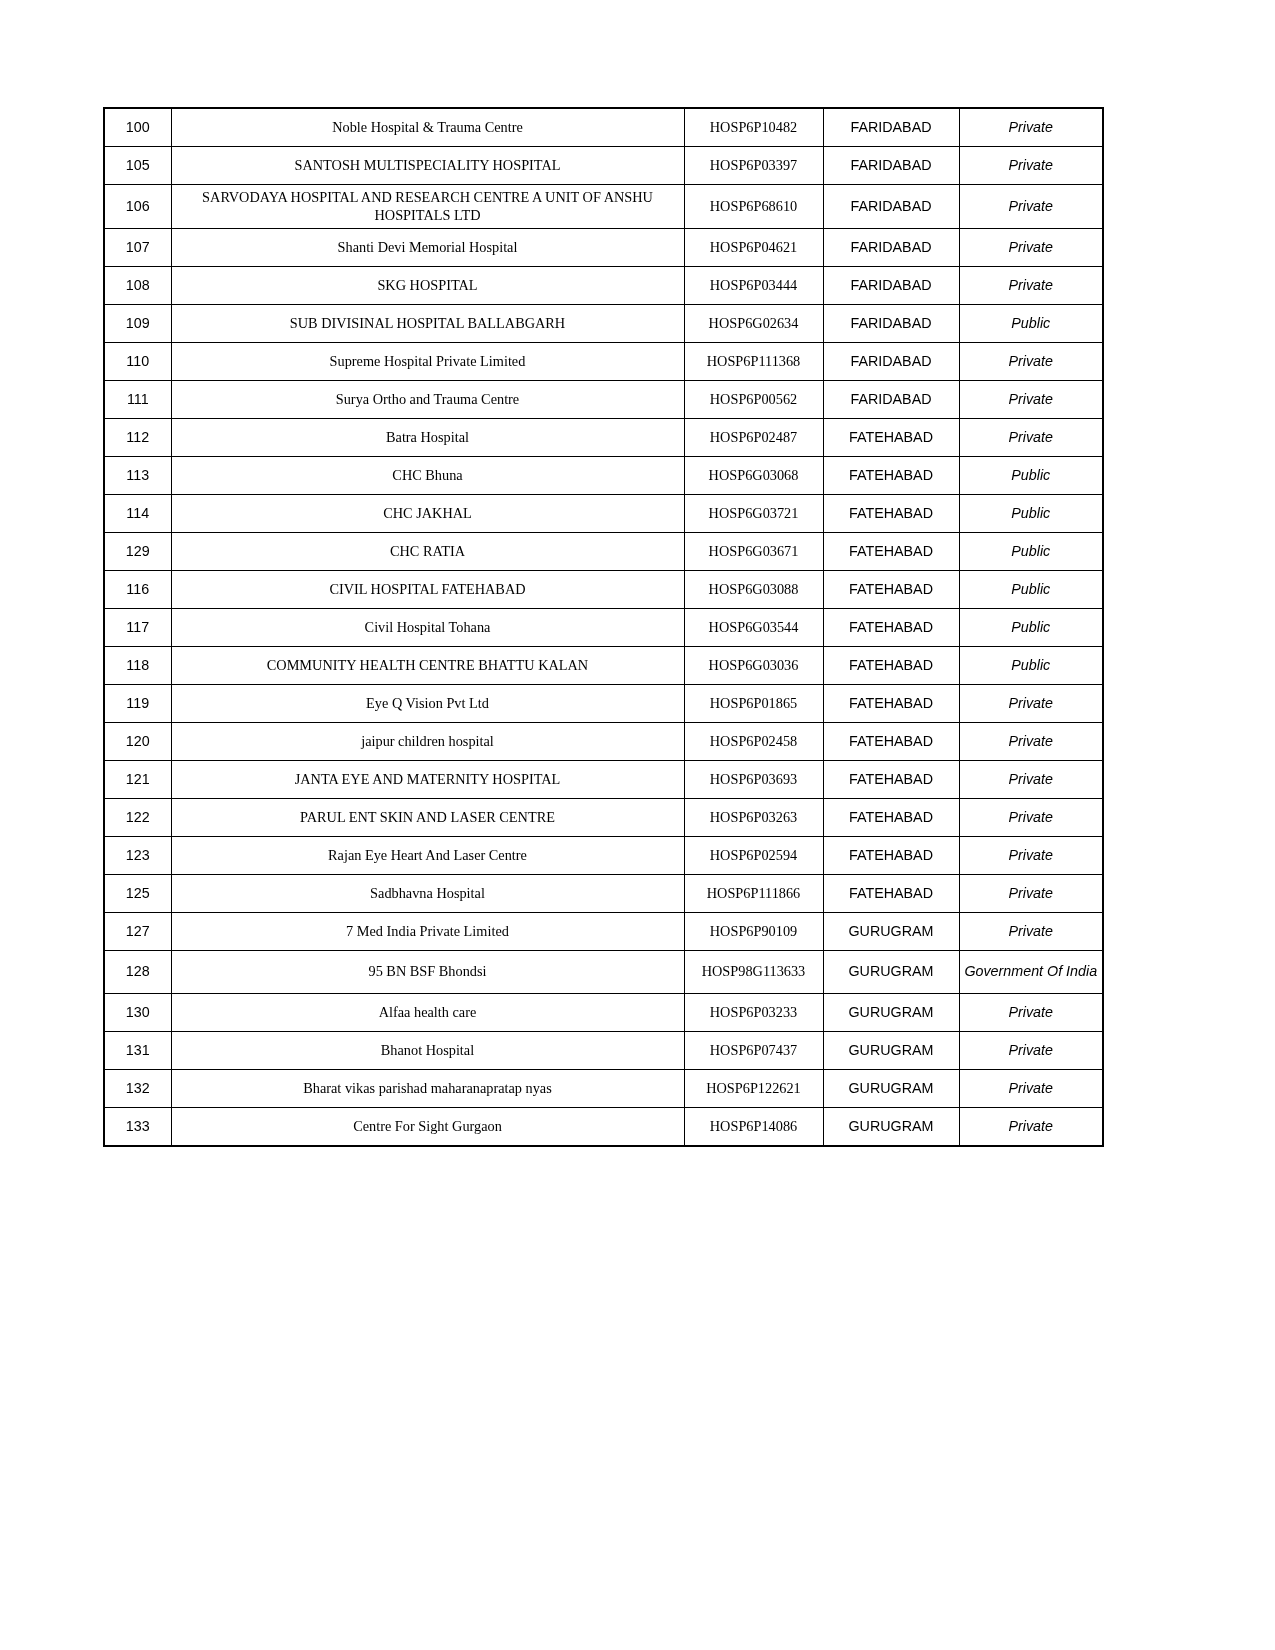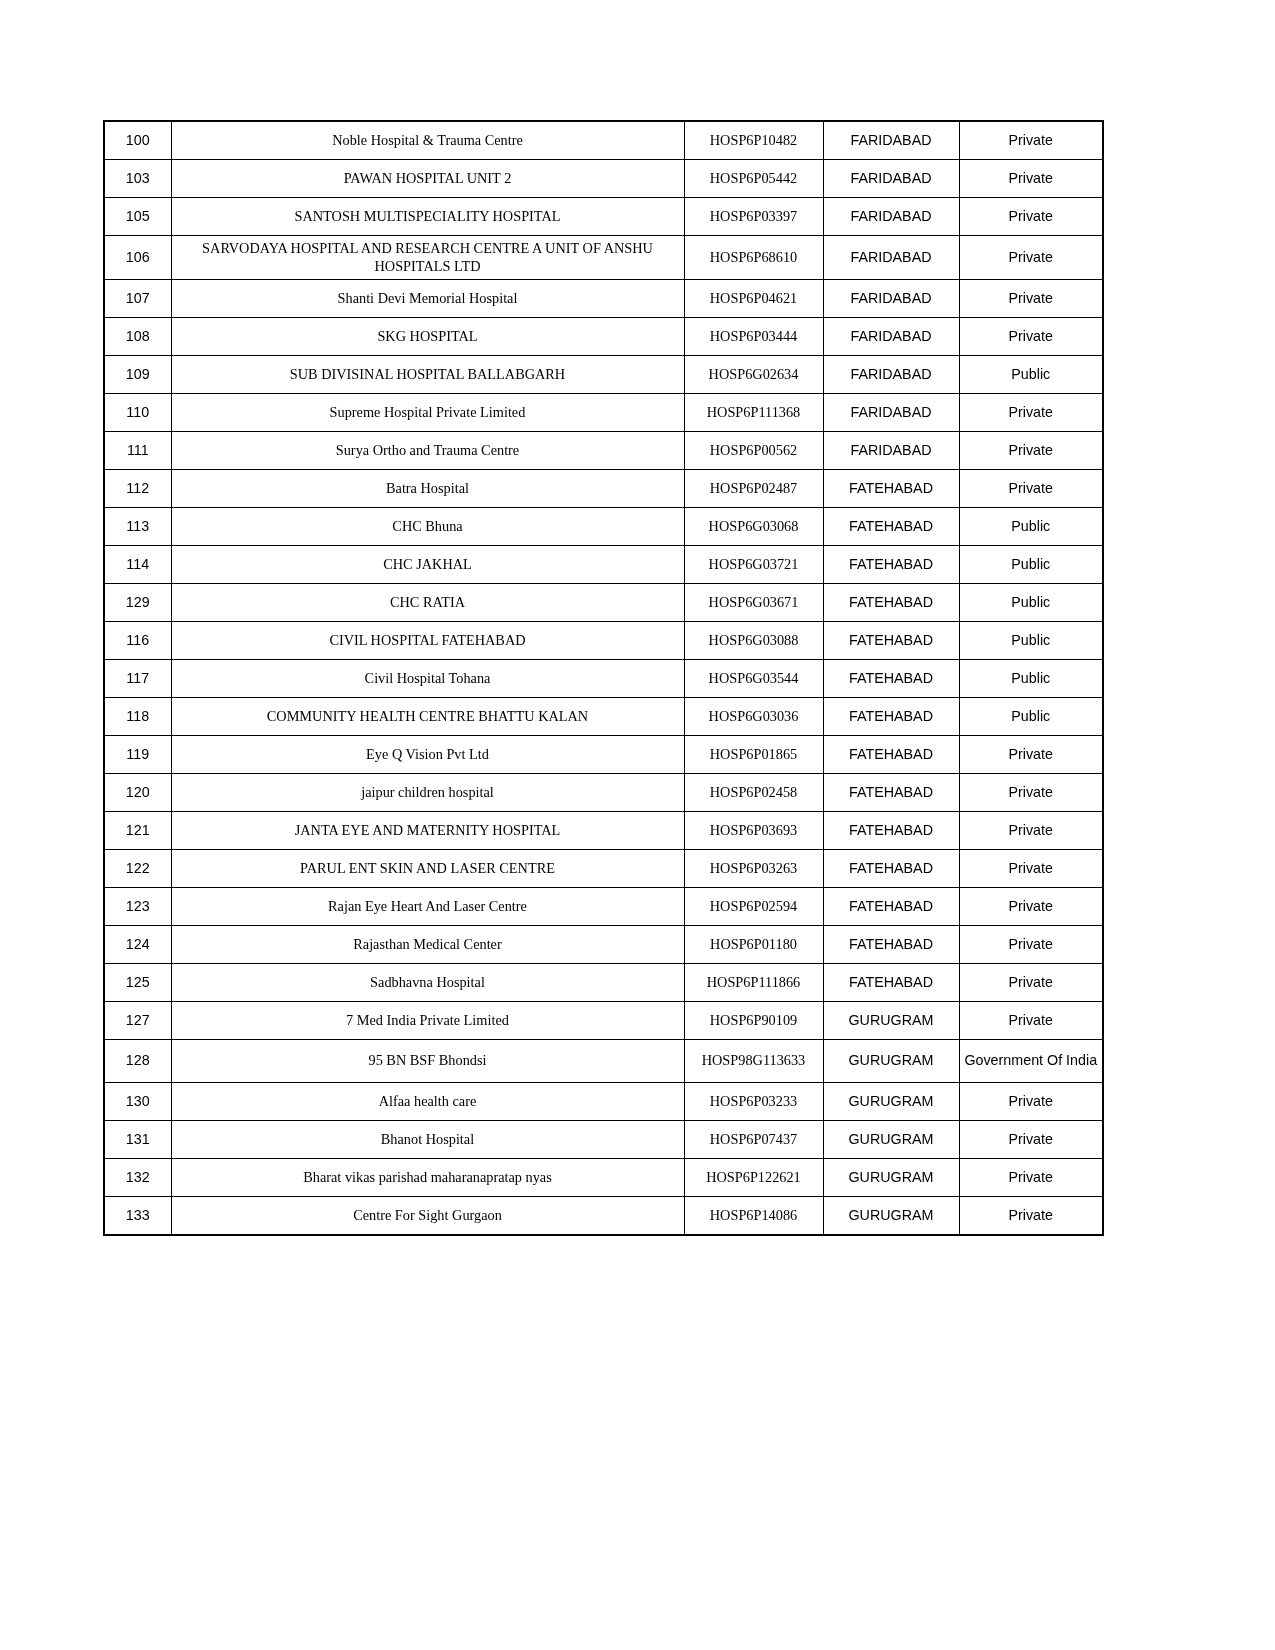--- a/index.html
+++ b/index.html
@@ -16,21 +16,21 @@
   }
   .page {
     position: relative;
     width: 1275px;
     height: 1650px;
     box-sizing: border-box;
   }
   .table-wrap {
     position: absolute;
     left: 103px;
-    top: 120px;
+    top: 107px;
     width: 914px;
   }
   table.hospital-table {
     border-collapse: collapse;
     table-layout: fixed;
     width: 999px;
     border: 2.5px solid #000000;
   }
   table.hospital-table td {
     border: 1.6px solid #000000;
@@ -46,21 +46,21 @@
   col.c-sno   { width: 67px; }
   col.c-name  { width: 513px; }
   col.c-code  { width: 139px; }
   col.c-dist  { width: 136px; }
   col.c-type  { width: 144px; }
 
   td.sno  { font-size: 14.3px; }
   td.name { font-size: 14.3px; font-family: Liberation Serif, serif; }
   td.code { font-size: 14.3px; font-family: Liberation Serif, serif; }
   td.dist { font-size: 14.3px; }
-  td.type { font-size: 14.3px; }
+  td.type { font-size: 14.3px; font-style: italic; }
 
   tr.row-tall td { height: 36px; }
   tr.row-std td  { height: 31px; }
 </style>
 </head>
 <body>
 
 <div class="page">
   <div class="table-wrap">
     <table class="hospital-table">
@@ -73,27 +73,20 @@
       </colgroup>
       <tbody id="table-body">
           <tr class="row-std">
             <td class="sno">100</td>
             <td class="name">Noble Hospital &amp; Trauma Centre</td>
             <td class="code">HOSP6P10482</td>
             <td class="dist">FARIDABAD</td>
             <td class="type">Private</td>
           </tr>
           <tr class="row-std">
-            <td class="sno">103</td>
-            <td class="name">PAWAN HOSPITAL UNIT 2</td>
-            <td class="code">HOSP6P05442</td>
-            <td class="dist">FARIDABAD</td>
-            <td class="type">Private</td>
-          </tr>
-          <tr class="row-std">
             <td class="sno">105</td>
             <td class="name">SANTOSH MULTISPECIALITY HOSPITAL</td>
             <td class="code">HOSP6P03397</td>
             <td class="dist">FARIDABAD</td>
             <td class="type">Private</td>
           </tr>
           <tr class="row-tall">
             <td class="sno">106</td>
             <td class="name">SARVODAYA HOSPITAL AND RESEARCH CENTRE A UNIT OF ANSHU HOSPITALS LTD</td>
             <td class="code">HOSP6P68610</td>
@@ -213,27 +206,20 @@
             <td class="type">Private</td>
           </tr>
           <tr class="row-std">
             <td class="sno">123</td>
             <td class="name">Rajan Eye Heart And Laser Centre</td>
             <td class="code">HOSP6P02594</td>
             <td class="dist">FATEHABAD</td>
             <td class="type">Private</td>
           </tr>
           <tr class="row-std">
-            <td class="sno">124</td>
-            <td class="name">Rajasthan Medical Center</td>
-            <td class="code">HOSP6P01180</td>
-            <td class="dist">FATEHABAD</td>
-            <td class="type">Private</td>
-          </tr>
-          <tr class="row-std">
             <td class="sno">125</td>
             <td class="name">Sadbhavna Hospital</td>
             <td class="code">HOSP6P111866</td>
             <td class="dist">FATEHABAD</td>
             <td class="type">Private</td>
           </tr>
           <tr class="row-std">
             <td class="sno">127</td>
             <td class="name">7 Med India Private Limited</td>
             <td class="code">HOSP6P90109</td>

